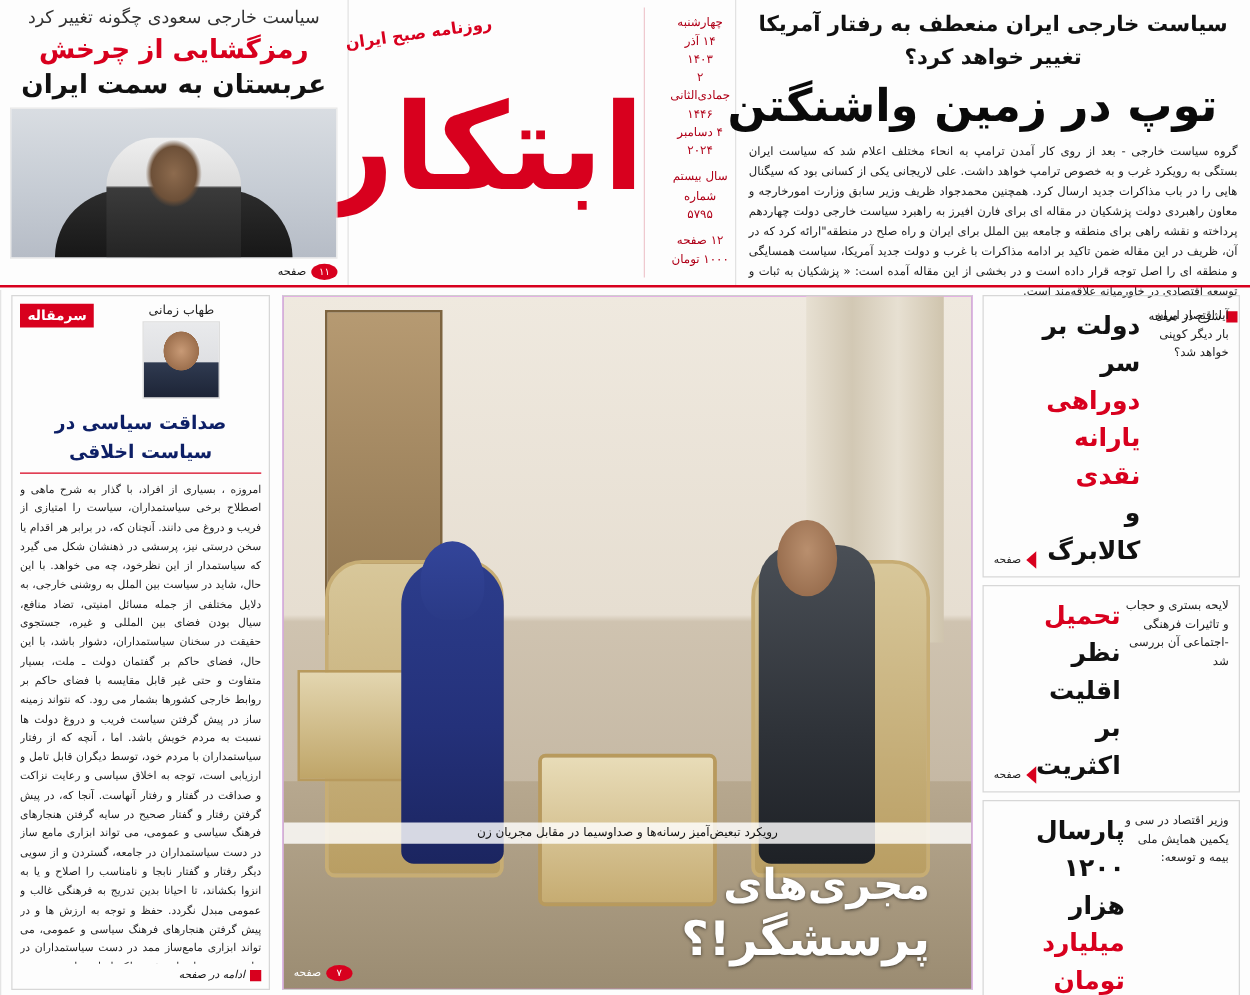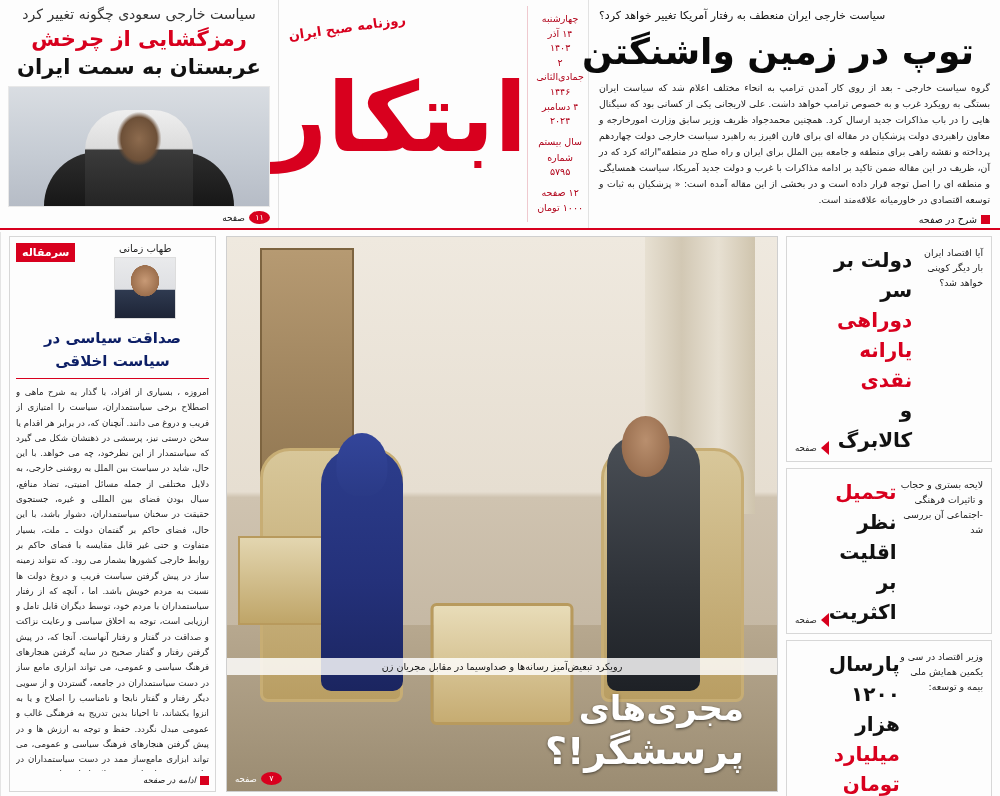--- a/index.html
+++ b/index.html
@@ -23,22 +23,22 @@
   }
 
   
   .lead-col {
     width: 412px; height: 228px;
     padding: 8px 10px 6px 10px;
     display: flex; flex-direction: column;
     border-left: 1px solid #e2e2e2;
   }
   .lead-kicker {
-    font-size: 11px; color: #111; text-align: left;
-    line-height: 1.5; font-weight: normal;
+    font-size: 17px; color: #111; text-align: center;
+    line-height: 1.5; font-weight: bold;
     margin-bottom: 4px;
   }
   .lead-title {
     font-size: 36px; font-weight: bold; color: #0a0a0a;
     text-align: center; letter-spacing: -0.5px;
     line-height: 1.15; margin: 2px 16px 8px 0;
     white-space: nowrap;
   }
   .lead-body {
     font-size: 9.3px; line-height: 1.72; color: #1b1b1b;
@@ -78,21 +78,21 @@
     font-size: 13px; color: #d8001e; font-weight: bold;
     transform: rotate(-8deg);
   }
   .dateblock {
     width: 86px;
     display: flex; flex-direction: column;
     align-items: center; justify-content: center;
     gap: 7px; font-size: 9.5px; color: #b00018;
     line-height: 1.5; text-align: center;
     border-left: 1px solid #efc9cf;
-    padding-left: 8px;
+    padding-left: 20px;
   }
   .dateblock .grp { display: flex; flex-direction: column; gap: 1px; }
 
   
   .saudi-col {
     width: 278px; height: 228px;
     padding: 6px 8px 4px 8px;
     display: flex; flex-direction: column;
   }
   .saudi-kicker {

